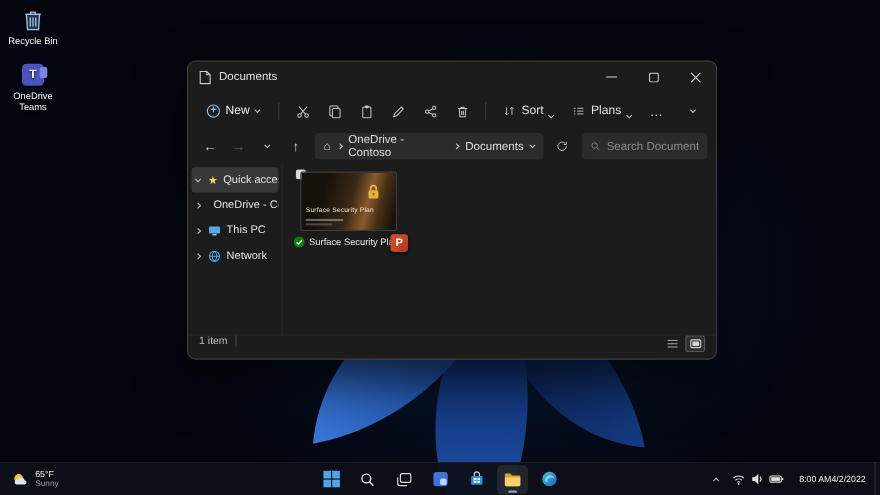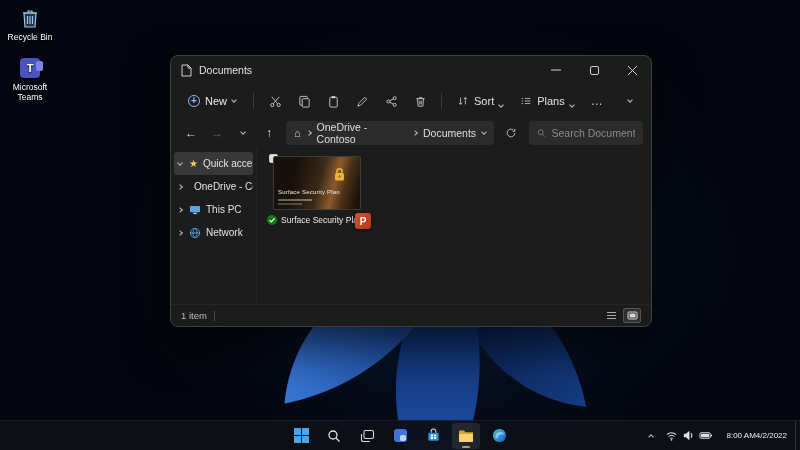--- a/index.html
+++ b/index.html
@@ -49,21 +49,21 @@
   .tile { width:100px; display:flex; flex-direction:column; align-items:center; position:relative; }
   .tile .cbx { position:absolute; left:2px; top:-2px; width:9px; height:9px; border:1px solid #cfcfcf; background:rgba(255,255,255,.85); border-radius:2px; }
   .thumb { width:88px; height:54px; border:1px solid #3c3c3c; border-radius:2px; position:relative; background:linear-gradient(105deg,#17110b 25%,#3a2917 52%,#8a5a2e 68%,#493016 80%,#1a120c 95%); overflow:hidden; }
   .thumb .ttext { position:absolute; left:4px; bottom:14px; font-size:6px; color:#f0ead8; letter-spacing:.2px; }
   .thumb .tsub { position:absolute; left:4px; bottom:8px; width:34px; height:2px; background:rgba(255,255,255,.35); }
   .thumb .tsub2 { position:absolute; left:4px; bottom:4px; width:24px; height:2px; background:rgba(255,255,255,.22); }
   .lock { position:absolute; right:14px; top:10px; }
   .pbadge { position:absolute; right:-4px; bottom:-4px; width:16px; height:16px; background:linear-gradient(135deg,#d35230,#b7361b); border-radius:3px; color:#fff; font-weight:bold; font-size:10px; display:flex; align-items:center; justify-content:center; box-shadow:0 1px 3px rgba(0,0,0,.6); }
   .flabel { margin-top:5px; display:flex; align-items:center; gap:4px; font-size:8.5px; color:#ececec; }
 
-  .statusbar { height:22px; flex:0 0 auto; border-top:1px solid #262626; display:flex; align-items:center; padding:0 10px; font-size:9.5px; color:#bdbdbd; gap:7px; }
+  .statusbar { height:22px; flex:0 0 auto; border-top:1px solid #262626; display:flex; padding:0 10px; font-size:9.5px; color:#bdbdbd; gap:7px; }
   .sdiv { width:1px; height:10px; background:#4a4a4a; }
   .sb-views { margin-left:auto; display:flex; gap:3px; }
   .vbtn { width:18px; height:15px; display:flex; align-items:center; justify-content:center; border-radius:2px; border:1px solid transparent; }
   .vbtn.on { background:#2f2f2f; border-color:#555; }
 
   
   .taskbar { position:absolute; left:0; right:0; bottom:0; height:30px; background:rgba(13,16,23,.95); border-top:1px solid rgba(255,255,255,.06); display:flex; align-items:center; }
   .weather { display:flex; align-items:center; gap:6px; padding:0 10px; height:100%; }
   .wtxt { display:flex; flex-direction:column; line-height:1.15; }
   .wtemp { font-size:8px; color:#f0f0f0; }
@@ -127,21 +127,21 @@
     </div>
     <div>Recycle Bin</div>
   </div>
 
   <div class="dicon" style="left:2px; top:56px;">
     <div class="glyph">
       <span class="teams-sq">
           <span>T</span>
         </span>
     </div>
-    <div>Microsoft Teams</div>
+    <div>OneDrive Teams</div>
   </div>
 
   <div class="win">
 
     <div class="titlebar">
       <svg width="11" height="13" viewBox="0 0 11 13">
         <path d="M1 1h6l3 3v8H1z" fill="none" stroke="#cfcfcf" stroke-width="1"></path>
         <path d="M7 1v3h3" fill="none" stroke="#cfcfcf" stroke-width="1"></path>
       </svg>
       <span class="tname">Documents</span>
@@ -338,20 +338,30 @@
           <svg width="11" height="9" viewBox="0 0 11 9">
             <rect x="1" y="1" width="9" height="7" rx="1" fill="none" stroke="#d6d6d6"></rect>
             <rect x="2.5" y="2.5" width="6" height="4" fill="#d6d6d6"></rect>
           </svg>
         </div>
       </div>
     </div>
   </div>
 
   <div class="taskbar">
+    <div class="weather">
+      <svg width="16" height="16" viewBox="0 0 16 16">
+        <circle cx="7" cy="7" r="4" fill="#f6c244"></circle>
+        <path d="M5 12.5h7a2 2 0 0 0 .3-4A3 3 0 0 0 6.6 8 2.3 2.3 0 0 0 5 12.5Z" fill="#dfe6ee"></path>
+      </svg>
+      <div class="wtxt">
+        <span class="wtemp">65°F</span>
+        <span class="wcond">Sunny</span>
+      </div>
+    </div>
 
     <div class="centericons">
       <div class="tbtn">
         <span class="winlogo">
             <i></i>
             <i></i>
             <i></i>
             <i></i>
           </span>
       </div>

